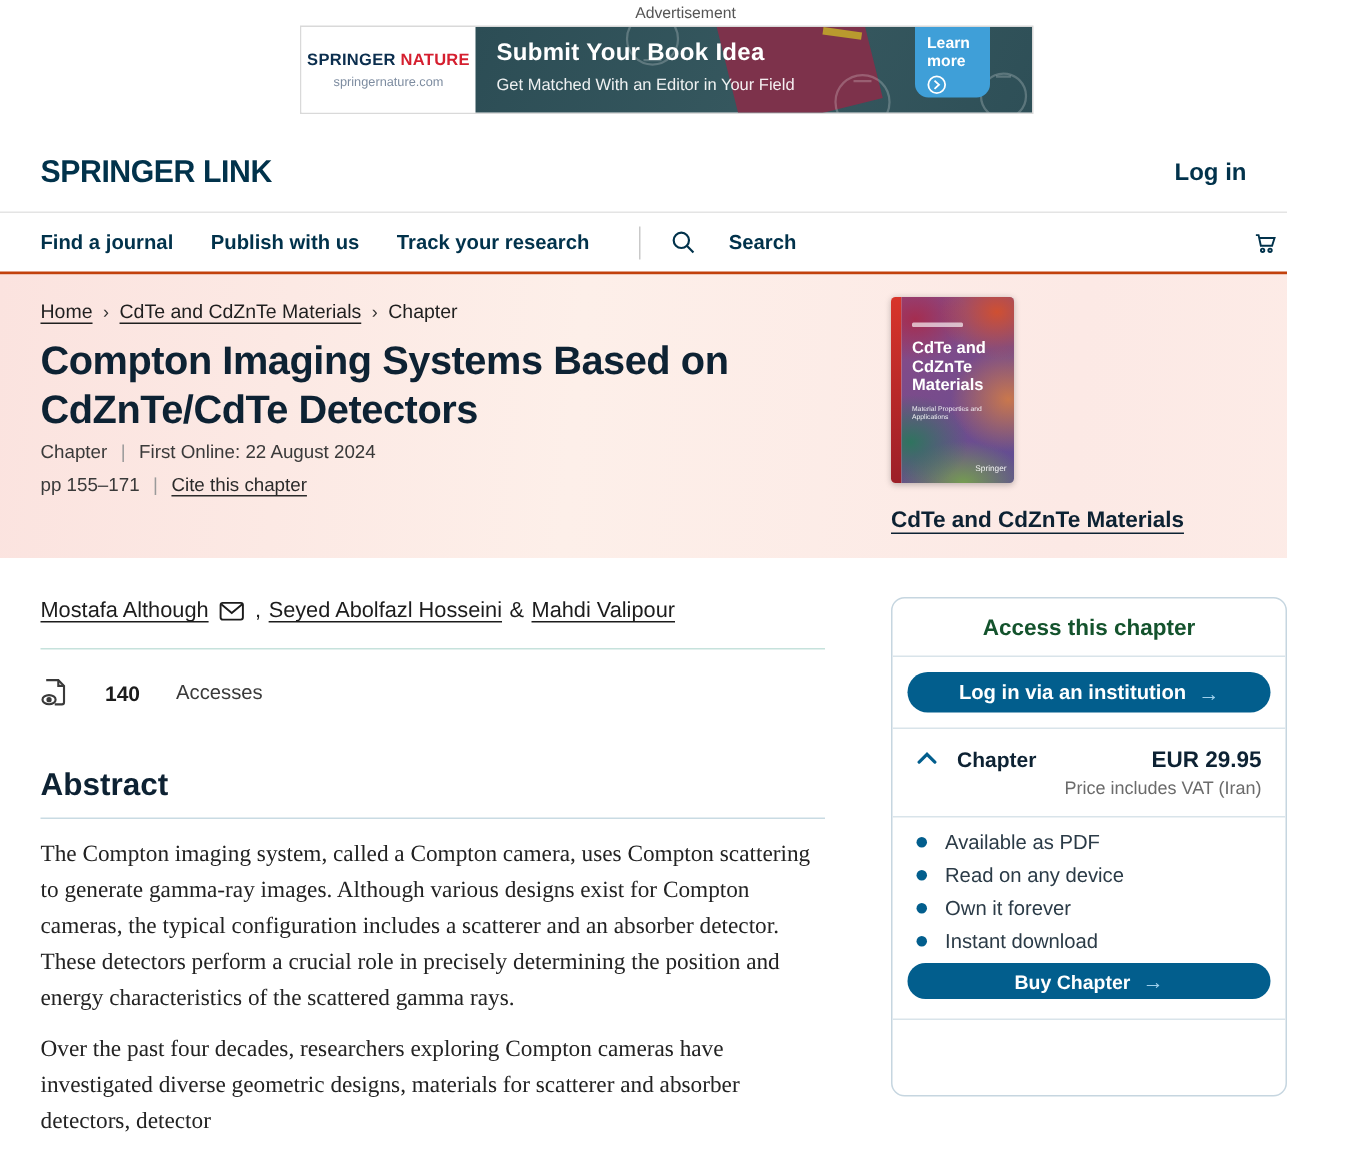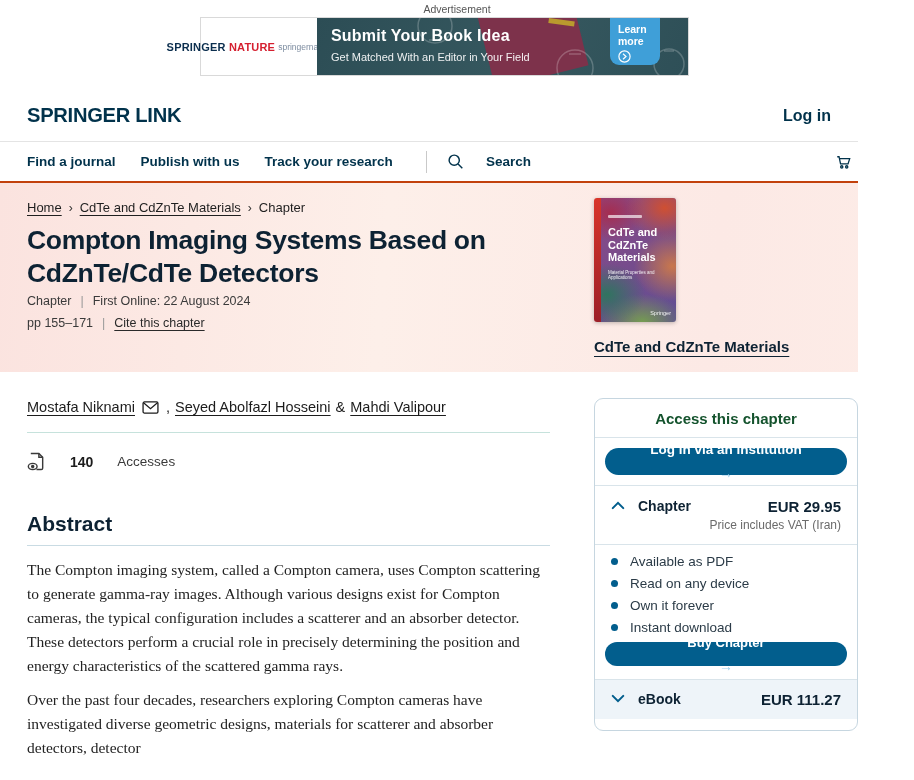--- a/index.html
+++ b/index.html
@@ -6,21 +6,21 @@
   html,body { background:#ffffff; }
   #canvas {
     position:relative; width:858px; height:780px; overflow:hidden;
     background:#ffffff; font-family:"Liberation Sans", sans-serif; color:#1a1a1a;
   }
   .abs { position:absolute; }
 
   
   .ad-label { top:3px; left:0; width:914px; text-align:center; font-size:10.5px; color:#555; }
   .ad { left:200px; top:17px; width:489px; height:59px; display:flex; border:1px solid #d9d9d9; cursor:pointer; }
-  .ad-left { width:116px; background:#fff; display:flex; flex-direction:row; align-items:center; justify-content:center; gap:3px; }
+  .ad-left { width:116px; background:#fff; display:flex; flex-direction:column; align-items:center; justify-content:center; gap:3px; }
   .ad-brand { font-size:11px; font-weight:bold; letter-spacing:.2px; }
   .ad-brand .b1 { color:#0b2e4e; } .ad-brand .b2 { color:#d51f2f; }
   .ad-url { font-size:8.5px; color:#7d8ca0; }
   .ad-main { position:relative; flex:1; background:linear-gradient(115deg,#2c4d55 0%,#36585f 55%,#2e4f57 100%); overflow:hidden; }
   .ad-book-shape { position:absolute; left:168px; top:-14px; width:96px; height:74px; background:#82304a; transform:rotate(-14deg); opacity:.95; }
   .ad-doodle { position:absolute; inset:0; }
   .ad-text { position:absolute; left:14px; top:9px; color:#fff; }
   .ad-h1 { font-size:16px; font-weight:bold; letter-spacing:.2px; }
   .ad-h2 { font-size:11px; margin-top:6px; color:rgba(255,255,255,.92); }
   .ad-ribbon { position:absolute; right:28px; top:0; width:50px; height:47px; background:#3f9fd8; border-radius:0 0 9px 9px;
@@ -83,21 +83,21 @@
   .abstract-line { left:27px; top:545px; width:523px; height:1px; background:#c9dbe3; }
   .para { left:27px; width:523px; font-family:"Liberation Serif", serif; font-size:15.5px; line-height:24px; color:#232323; }
   .p1 { top:558px; } .p2 { top:688px; }
 
   
   .card { left:594px; top:398px; width:264px; height:333px; background:#fff; border:1px solid #c6d6e0; border-radius:9px; overflow:hidden; }
   .card-h { text-align:center; font-size:15px; font-weight:bold; color:#14532d; padding-top:11px; }
   .card-div { height:1px; background:#d9e4ea; }
   .d1 { margin-top:10px; }
   .pill { display:flex; align-items:center; justify-content:center; gap:8px; margin:10px 10px; height:27px;
-          background:#025e8d; color:#fff; font-size:13.5px; font-weight:bold; border:none; border-radius:15px; width:242px; cursor:pointer;flex-direction:column; }
+          background:#025e8d; color:#fff; font-size:13.5px; font-weight:bold; border:none; border-radius:15px; width:242px; cursor:pointer; }
   .pill .arr { color:#9fd0ec; font-size:14px; font-weight:normal; }
   .row { display:flex; align-items:flex-start; padding:12px 16px 0 16px; cursor:pointer; }
   .row .chev { margin-top:3px; }
   .row .lbl { margin-left:13px; font-size:14px; font-weight:bold; color:#0d2233; }
   .row .right { margin-left:auto; text-align:right; }
   .row .price { font-size:15px; font-weight:bold; color:#0d2233; }
   .row .vat { font-size:12px; color:#6b6b6b; margin-top:3px; }
   .feat-list { list-style:none; padding:9px 16px 0 16px; }
   .feat-list li { position:relative; padding-left:19px; font-size:13.5px; color:#2b3b47; margin-bottom:7px; }
   .feat-list li::before { content:""; position:absolute; left:0; top:4px; width:7px; height:7px; border-radius:50%; background:#025e8d; }
@@ -195,21 +195,21 @@
     <div class="cover-body">
       <div class="cover-ed-line"></div>
       <div class="cover-title">CdTe and CdZnTe Materials</div>
       <div class="cover-sub">Material Properties and Applications</div>
       <div class="cover-pub">Springer</div>
     </div>
   </div>
   <a class="abs book-link">CdTe and CdZnTe Materials</a>
 
   <div class="abs authors">
-    <span class="author-link">Mostafa Niknami</span>
+    <span class="author-link">Mostafa Although</span>
     <svg class="env" width="17" height="13" viewBox="0 0 18 14" fill="none" stroke="#1c1c1c" stroke-width="1.4">
       <rect x="1" y="1" width="16" height="12" rx="1.5"></rect>
         <path d="M1.5 2 L9 8.3 L16.5 2"></path>
     </svg>
     <span class="author-sep">,</span>
     <span class="author-link">Seyed Abolfazl Hosseini</span>
     <span class="author-sep">&amp;</span>
     <span class="author-link">Mahdi Valipour</span>
   </div>
   <div class="abs divider-teal"></div>
@@ -253,24 +253,15 @@
       <li>Available as PDF</li>
       <li>Read on any device</li>
       <li>Own it forever</li>
       <li>Instant download</li>
     </ul>
     <button class="pill buy">
       <span>Buy Chapter</span>
       <span class="arr">→</span>
     </button>
     <div class="card-div d2"></div>
-    <div class="row ebook-row">
-      <svg class="chev" width="14" height="9" viewBox="0 0 16 10" fill="none" stroke="#025e8d" stroke-width="2.4" stroke-linecap="round">
-        <polyline points="2,2 8,8 14,2"></polyline>
-      </svg>
-      <span class="lbl">eBook</span>
-      <span class="right">
-        <div class="price">EUR 111.27</div>
-      </span>
-    </div>
   </div>
 
 </div>
 
 </body></html>

